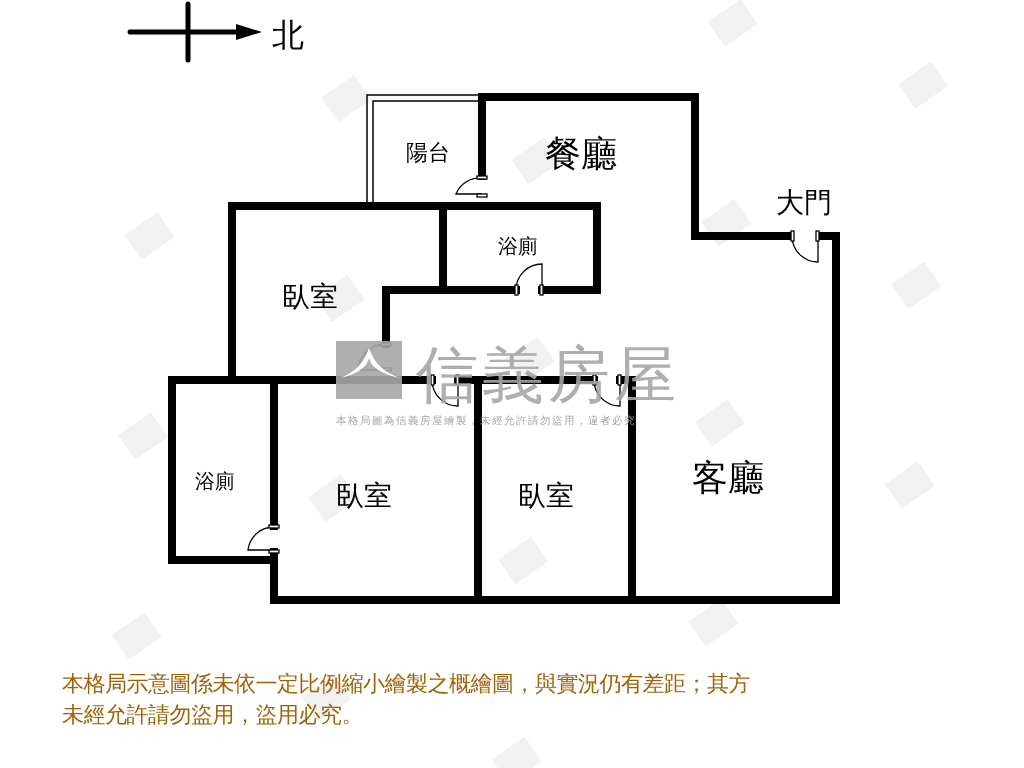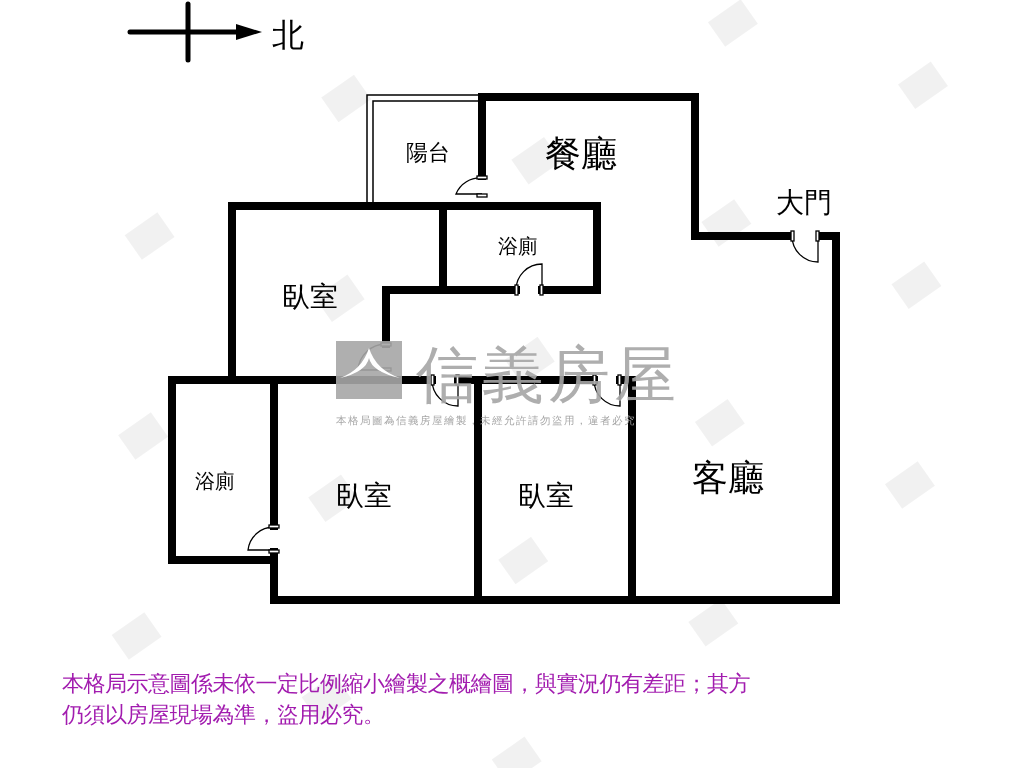--- a/index.html
+++ b/index.html
@@ -3,21 +3,21 @@
   <meta charset="utf-8">
   <style>
     html, body { margin: 0; padding: 0; background: #ffffff; }
     body { width: 1024px; height: 768px; position: relative; overflow: hidden; font-family: "DejaVu Serif", "Liberation Serif", serif; }
     #plan { position: absolute; left: 0; top: 0; }
     .room-label { font-family: "DejaVu Serif", "Liberation Serif", serif; fill: #000; }
     .wm-text { font-family: "DejaVu Sans", "Liberation Sans", sans-serif; }
     .disclaimer {
       position: absolute; left: 62px; top: 668px; width: 900px;
       font-family: "DejaVu Serif", "Liberation Serif", serif;
-      font-size: 22px; line-height: 31px; color: #a21caf; letter-spacing: -0.5px;
+      font-size: 22px; line-height: 31px; color: #a16207; letter-spacing: -0.5px;
     }
     .disclaimer div { white-space: nowrap; }
   </style>
 </head>
 <body>
 
 <svg id="plan" width="1024" height="768" viewBox="0 0 1024 768">
 
   <g opacity="0.05" fill="#000">
     <g transform="rotate(-35 512 384)">
@@ -147,14 +147,14 @@
   <text class="room-label" x="498" y="253" font-size="20">浴廁</text>
   <text class="room-label" x="282" y="306" font-size="28">臥室</text>
   <text class="room-label" x="195" y="488" font-size="20">浴廁</text>
   <text class="room-label" x="336" y="505" font-size="28">臥室</text>
   <text class="room-label" x="518" y="505" font-size="28">臥室</text>
   <text class="room-label" x="692" y="490" font-size="36">客廳</text>
 </svg>
 
 <div class="disclaimer">
   <div>本格局示意圖係未依一定比例縮小繪製之概繪圖，與實況仍有差距；其方</div>
-  <div>仍須以房屋現場為準，盜用必究。</div>
+  <div>未經允許請勿盜用，盜用必究。</div>
 </div>
 
 </body></html>

